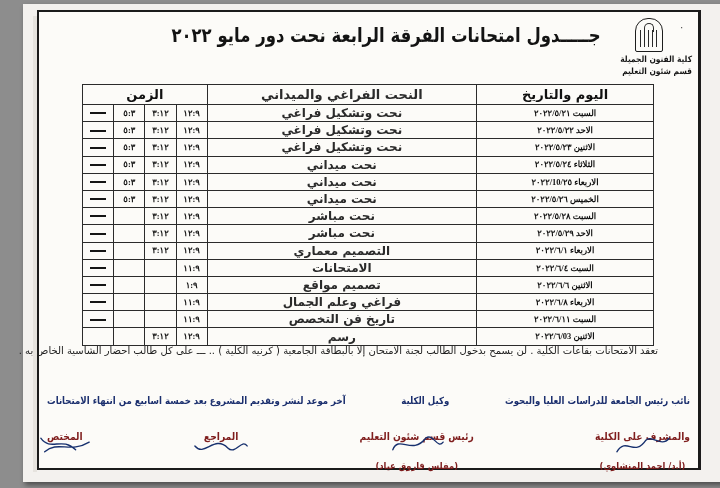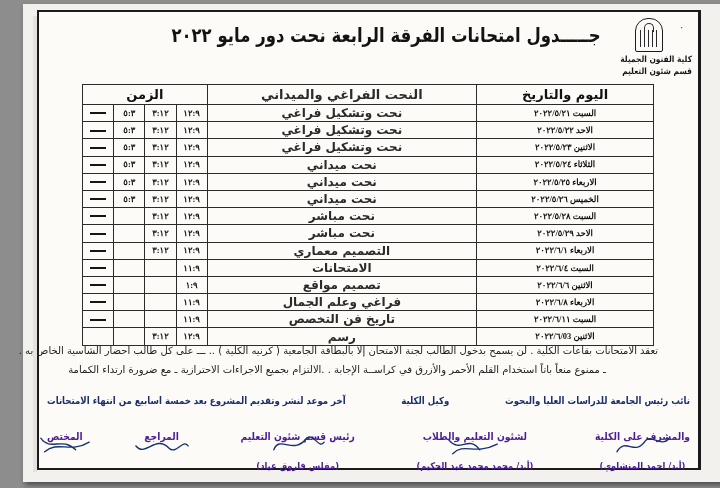--- a/index.html
+++ b/index.html
@@ -194,21 +194,21 @@
   .sig-row {
     position: absolute;
     left: 8px; right: 8px;
     top: 22px;
     display: flex;
     justify-content: space-between;
     align-items: flex-start;
   }
   .sig {
     text-align: center;
-    color: #4c1d95;
+    color: #7f1d1d;
     position: relative;
   }
   .sig .role2 {
     font-size: 9.2px;
     font-weight: bold;
     white-space: nowrap;
     margin-top: 12px;
     transform: scaleY(1.15);
   }
   .sig .name {
@@ -295,21 +295,21 @@
             </tr>
             <tr>
               <td class="c-date num">الثلاثاء ٢٠٢٢/٥/٢٤</td>
               <td class="c-subj">نحت ميداني</td>
               <td class="c-t1 num">١٢:٩</td>
               <td class="c-t2 num">٣:١٢</td>
               <td class="c-t3 num">٥:٣</td>
               <td class="c-dash"><span class="dash-mark"></span></td>
             </tr>
             <tr>
-              <td class="c-date num">الاربعاء ٢٠٢٢/٥/٢٥</td>
+              <td class="c-date num">الاربعاء ٢٠٢٢/10/٢٥</td>
               <td class="c-subj">نحت ميداني</td>
               <td class="c-t1 num">١٢:٩</td>
               <td class="c-t2 num">٣:١٢</td>
               <td class="c-t3 num">٥:٣</td>
               <td class="c-dash"><span class="dash-mark"></span></td>
             </tr>
             <tr>
               <td class="c-date num">الخميس ٢٠٢٢/٥/٢٦</td>
               <td class="c-subj">نحت ميداني</td>
               <td class="c-t1 num">١٢:٩</td>
@@ -380,48 +380,38 @@
               <td class="c-t2 num">٣:١٢</td>
               <td class="c-t3 num"></td>
               <td class="c-dash"></td>
             </tr>
           </tbody>
       </table>
     </div>
 
     <div class="notes">
       <div class="n1">تعقد الامتحانات بقاعات الكلية . لن يسمح بدخول الطالب لجنة الامتحان إلا بالبطاقة الجامعية ( كرنيه الكلية ) .. ـــ  على كل طالب احضار الشاسية الخاص به .</div>
-      <div class="n3">ـ ممنوع منعاً باتاً استخدام القلم الأحمر والأزرق في كراســة الإجابة . .الالتزام بجميع الاجراءات الاحترازية ـ مع ضرورة ارتداء الكمامة</div>
     </div>
 
     <div class="foot">
       <div class="foot-top">
         <span>نائب رئيس الجامعة للدراسات العليا والبحوث</span>
         <span>وكيل الكلية</span>
         <span>آخر موعد لنشر وتقديم المشروع بعد خمسة اسابيع من انتهاء الامتحانات</span>
       </div>
 
       <div class="sig-row" id="sig-row">
           <div class="sig">
             <div class="role2">والمشرف على الكلية</div>
             <div class="scribble">
               <svg width="60" height="26" viewBox="0 0 62 26">
                 <path d="M4 20 C14 4, 22 26, 34 8 C40 2, 50 16, 58 6" fill="none" stroke="#17306e" stroke-width="1.4" stroke-linecap="round"></path>
               </svg>
             </div>
             <div class="name">(أ.د/ احمد المنشاوي)</div>
-          </div>
-          <div class="sig">
-            <div class="role2">لشئون التعليم والطلاب</div>
-            <div class="scribble">
-              <svg width="60" height="26" viewBox="0 0 62 26">
-                <path d="M4 8 C16 22, 24 2, 36 18 M8 22 C20 10, 30 24, 54 12" fill="none" stroke="#17306e" stroke-width="1.4" stroke-linecap="round"></path>
-              </svg>
-            </div>
-            <div class="name">(أ.د/ محمد محمد عبد الحكيم)</div>
           </div>
           <div class="sig">
             <div class="role2">رئيس قسم شئون التعليم</div>
             <div class="scribble">
               <svg width="60" height="26" viewBox="0 0 62 26">
                 <path d="M6 18 C12 2, 26 24, 40 6 C48 0, 52 18, 58 10" fill="none" stroke="#17306e" stroke-width="1.4" stroke-linecap="round"></path>
               </svg>
             </div>
             <div class="name">(مفلس فاروق عياد)</div>
           </div>

